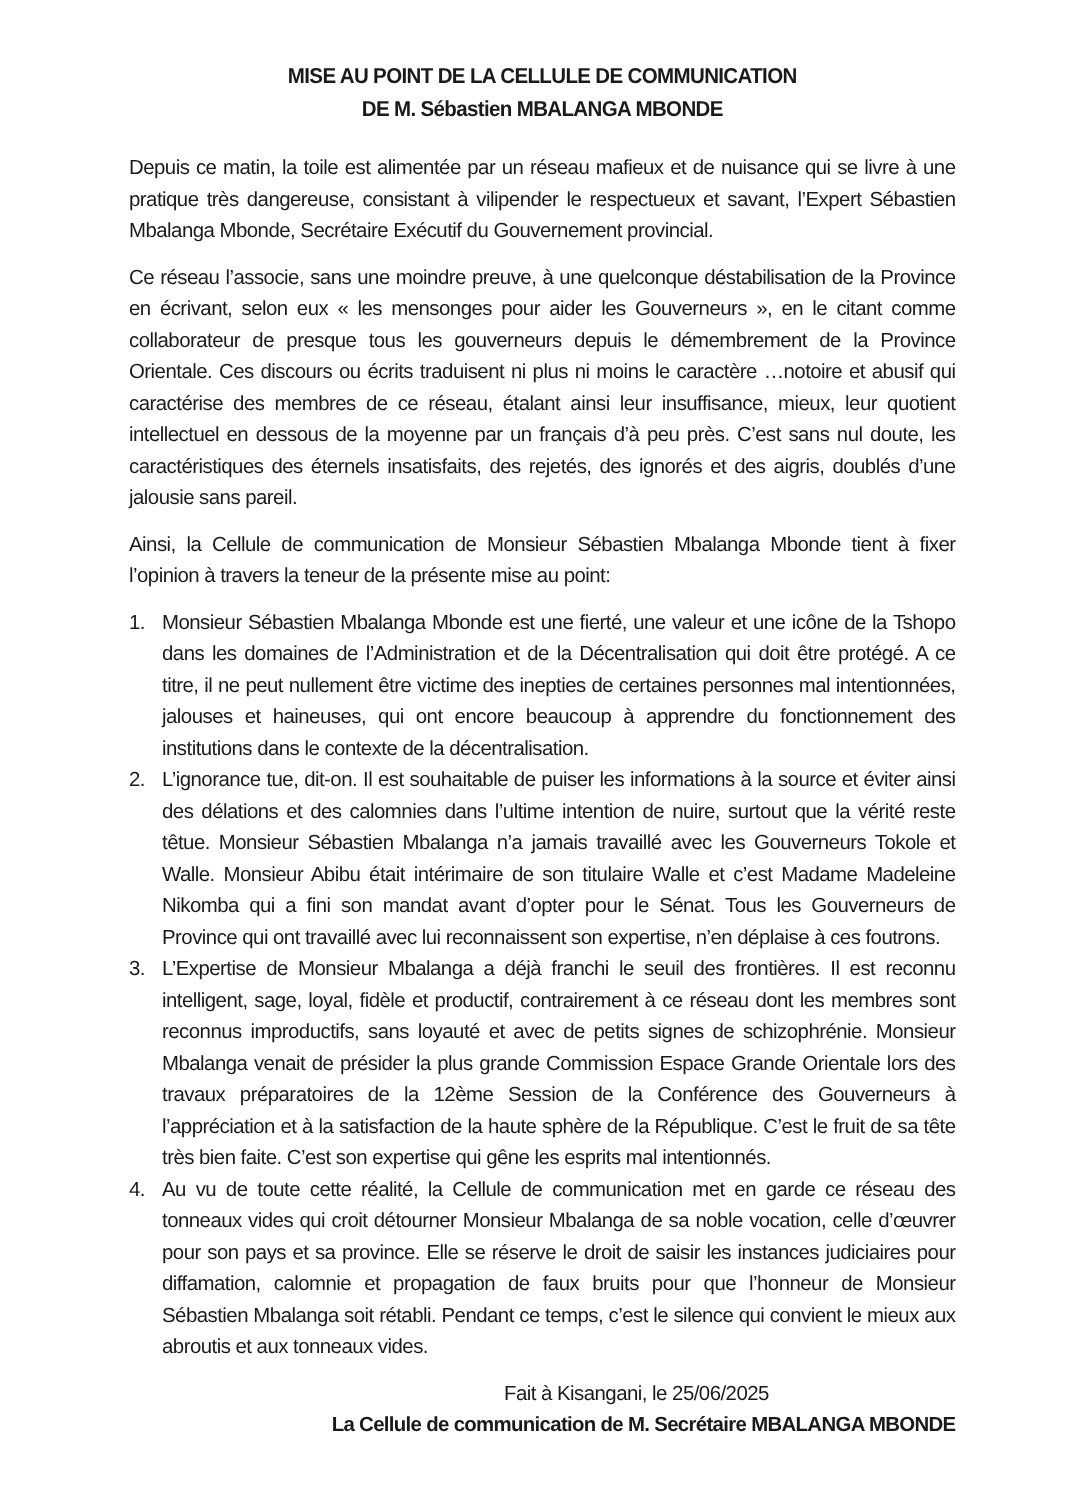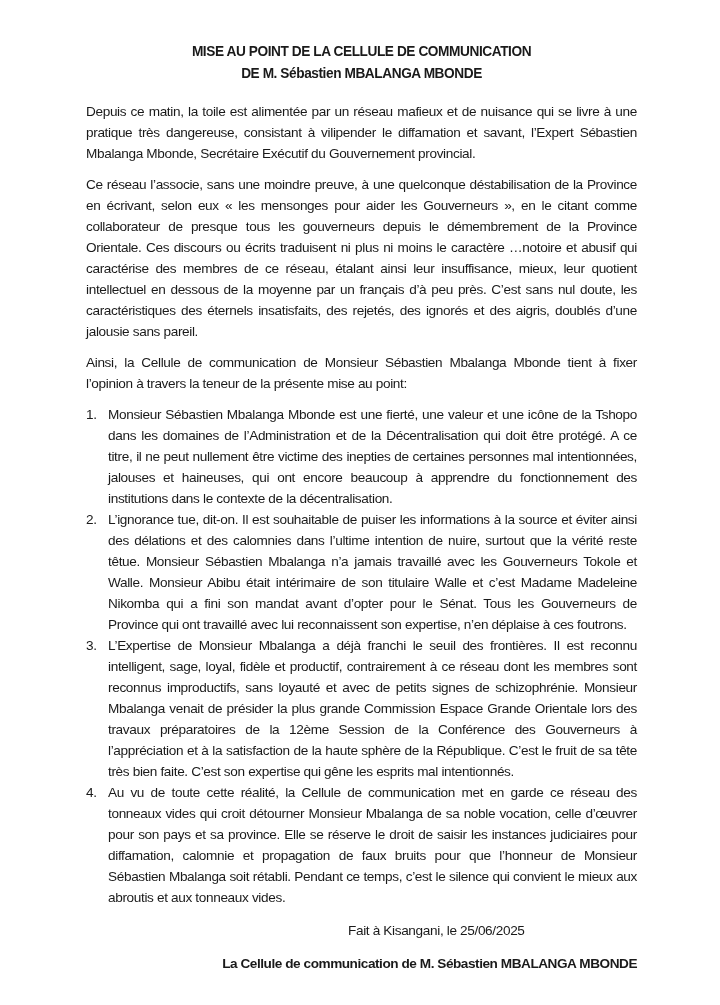--- a/index.html
+++ b/index.html
@@ -14,33 +14,33 @@
   .title {
     text-align: center; font-weight: bold; font-size: 14.4px; line-height: 22px;
     letter-spacing: -0.45px; margin: 0 0 17px 0; transform: scaleX(0.95);
   }
   .title div { white-space: nowrap; }
   p.para { margin: 0 0 10px 0; text-align: justify; text-align-last: left; }
   ol.points { list-style: none; margin: 0; padding: 0; }
   ol.points li { position: relative; padding-left: 22px; text-align: justify; margin: 0; }
   ol.points li .num { position: absolute; left: 0; top: 0; }
   .closing { margin-top: 10px; }
-  .place-date { text-align: left; padding-left: 250px; margin: 12px; }
+  .place-date { text-align: left; padding-left: 250px; margin: 0; }
   .signature { font-weight: bold; text-align: right; margin: 0; letter-spacing: -0.45px; }
 </style>
 </head>
 <body>
 
 <div class="page">
   <div class="title">
     <div>MISE AU POINT DE LA CELLULE DE COMMUNICATION</div>
     <div>DE M. Sébastien MBALANGA MBONDE</div>
   </div>
 
-  <p class="para">Depuis ce matin, la toile est alimentée par un  réseau mafieux et de nuisance qui se livre à une pratique très dangereuse, consistant à vilipender le diffamation et savant, l’Expert Sébastien Mbalanga Mbonde, Secrétaire Exécutif du Gouvernement provincial.</p>
+  <p class="para">Depuis ce matin, la toile est alimentée par un  réseau mafieux et de nuisance qui se livre à une pratique très dangereuse, consistant à vilipender le respectueux et savant, l’Expert Sébastien Mbalanga Mbonde, Secrétaire Exécutif du Gouvernement provincial.</p>
   <p class="para">Ce réseau l’associe, sans une moindre preuve, à une quelconque déstabilisation de la Province en écrivant, selon eux « les mensonges pour aider les Gouverneurs », en le citant comme collaborateur de presque tous les gouverneurs depuis le démembrement de la Province Orientale. Ces discours ou écrits traduisent ni plus ni moins le caractère …notoire et abusif qui caractérise des membres de ce réseau, étalant ainsi leur insuffisance, mieux, leur quotient intellectuel en dessous de la moyenne par un français d’à peu près. C’est sans nul doute, les caractéristiques des éternels insatisfaits, des rejetés, des ignorés et des aigris, doublés d’une jalousie sans pareil.</p>
   <p class="para">Ainsi, la Cellule de communication de Monsieur Sébastien Mbalanga Mbonde tient à fixer l’opinion à travers la teneur de la présente mise au point:</p>
 
   <ol class="points">
     <li>
       <span class="num">1.</span>
       <span>Monsieur Sébastien Mbalanga Mbonde est une fierté, une valeur et une icône de la Tshopo dans les domaines de l’Administration et de la Décentralisation qui doit être protégé. A ce titre, il ne peut nullement être victime des inepties de certaines personnes mal intentionnées, jalouses et haineuses, qui ont encore beaucoup à apprendre du fonctionnement des institutions dans le contexte de la décentralisation.</span>
     </li>
     <li>
       <span class="num">2.</span>
@@ -51,15 +51,15 @@
       <span>L’Expertise de Monsieur Mbalanga a déjà franchi le seuil des frontières. Il est reconnu intelligent, sage, loyal, fidèle et productif, contrairement à ce réseau dont les membres sont reconnus improductifs, sans loyauté et avec de petits signes de schizophrénie. Monsieur Mbalanga venait de présider la plus grande Commission Espace Grande Orientale lors des travaux préparatoires de la 12ème Session de la Conférence des Gouverneurs à l’appréciation et à la satisfaction de la haute sphère de la République. C’est le fruit de sa tête très bien faite. C’est son expertise qui gêne les esprits mal intentionnés.</span>
     </li>
     <li>
       <span class="num">4.</span>
       <span>Au vu de toute cette réalité, la Cellule de communication met en garde ce réseau des tonneaux vides qui croit détourner Monsieur Mbalanga de sa noble vocation, celle d’œuvrer pour son pays et sa province. Elle se réserve le droit de saisir les instances judiciaires pour diffamation, calomnie et propagation de faux bruits pour que l’honneur de Monsieur Sébastien Mbalanga  soit rétabli. Pendant ce temps, c’est le silence qui convient le mieux aux abroutis et aux tonneaux vides.</span>
     </li>
   </ol>
 
   <div class="closing">
     <p class="place-date">Fait à Kisangani, le 25/06/2025</p>
-    <p class="signature">La Cellule de communication de M. Sébastien MBALANGA MBONDE</p>
+    <p class="signature">La Cellule de communication de M. Secrétaire MBALANGA MBONDE</p>
   </div>
 </div>
 
 </body></html>

